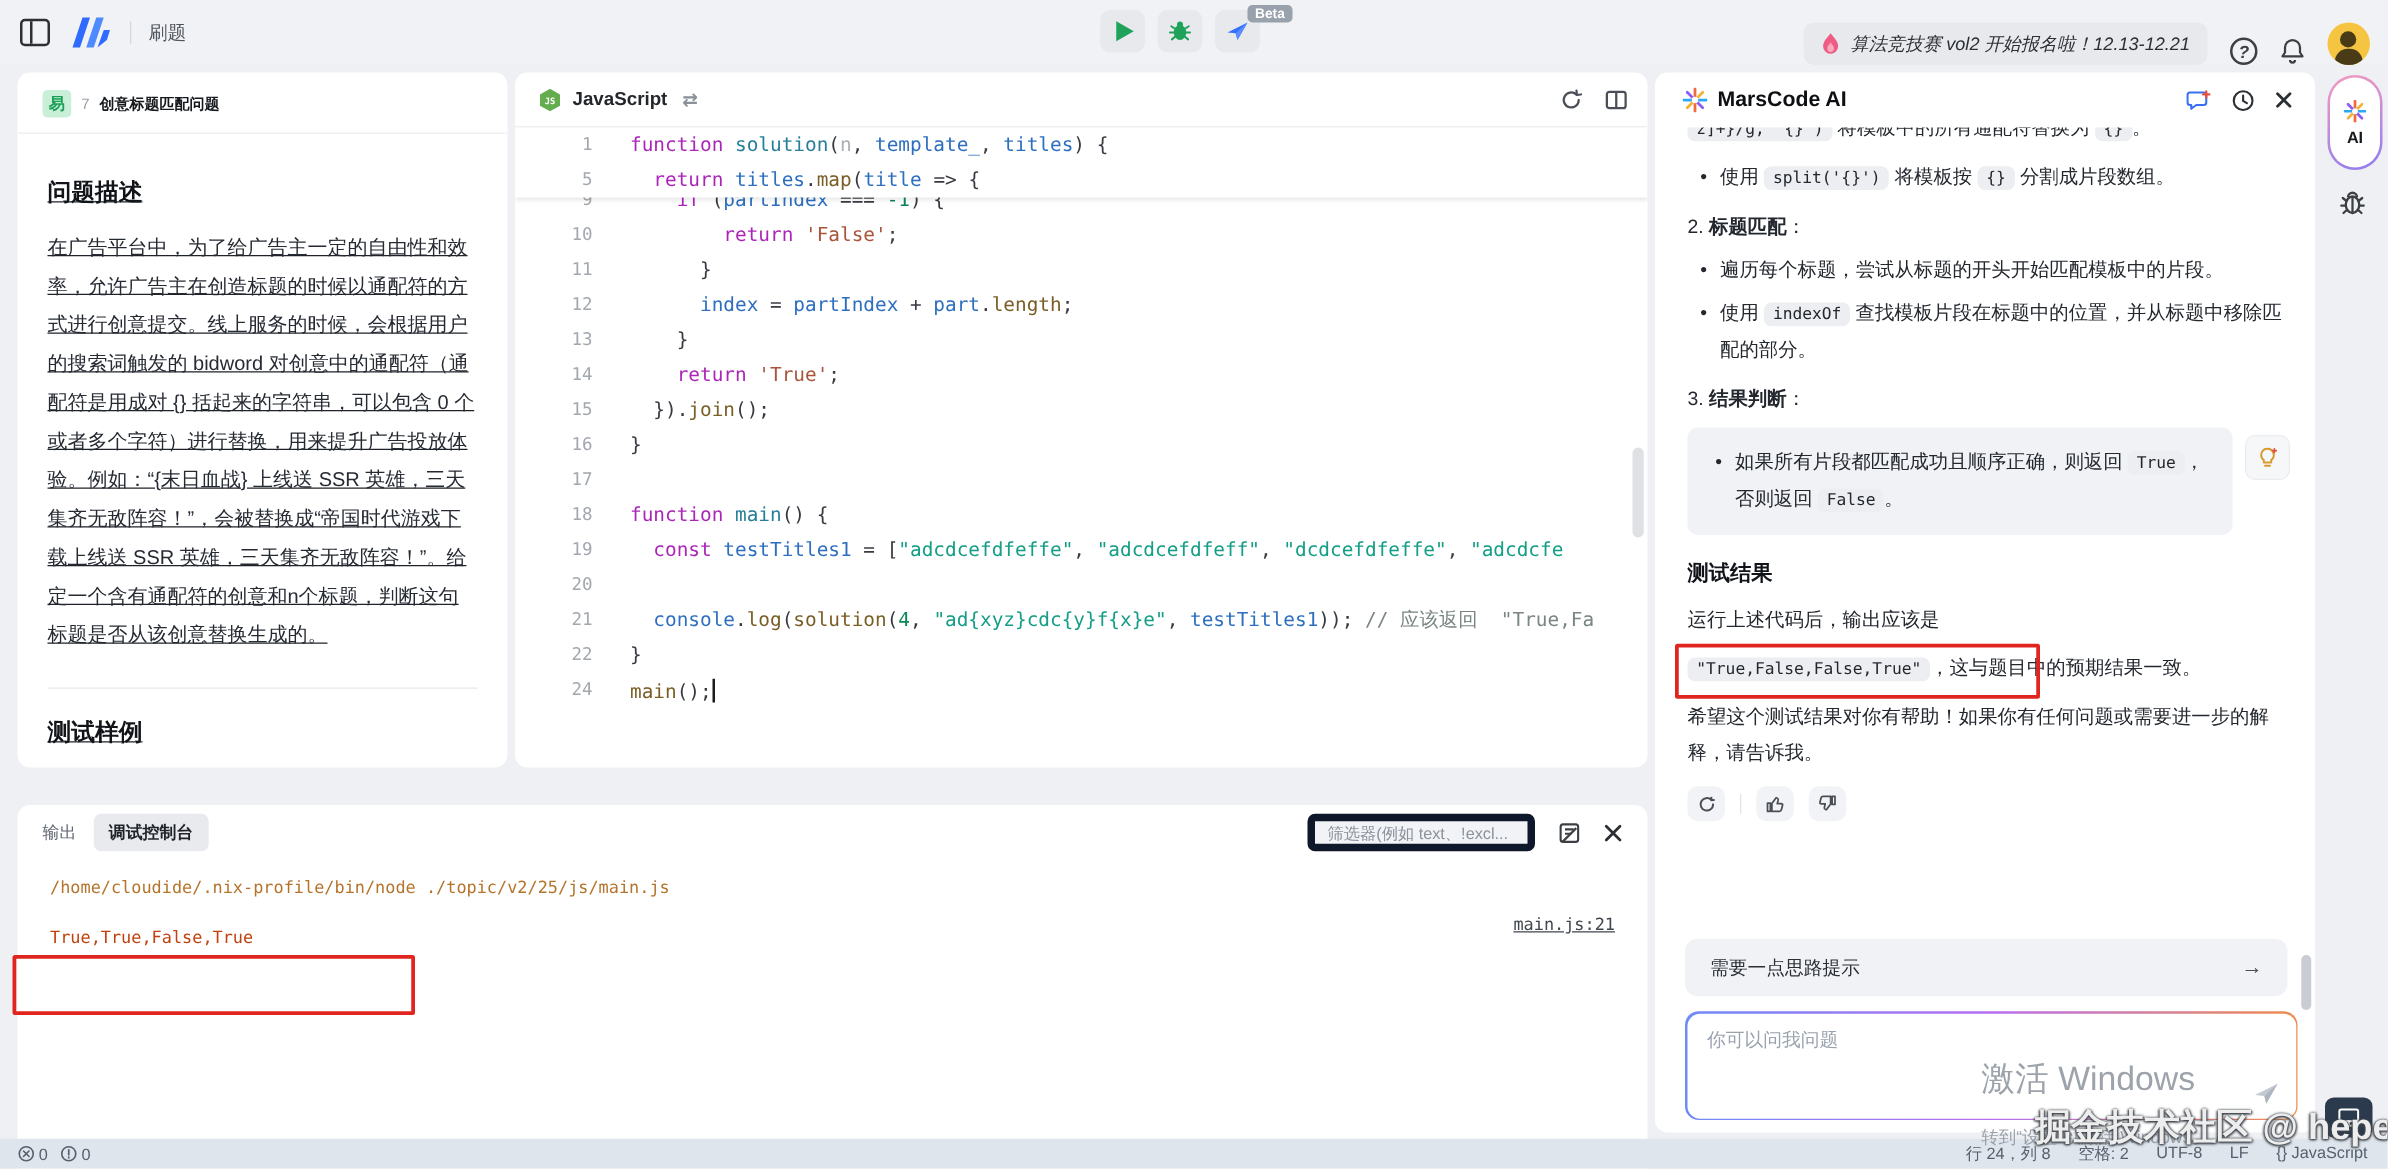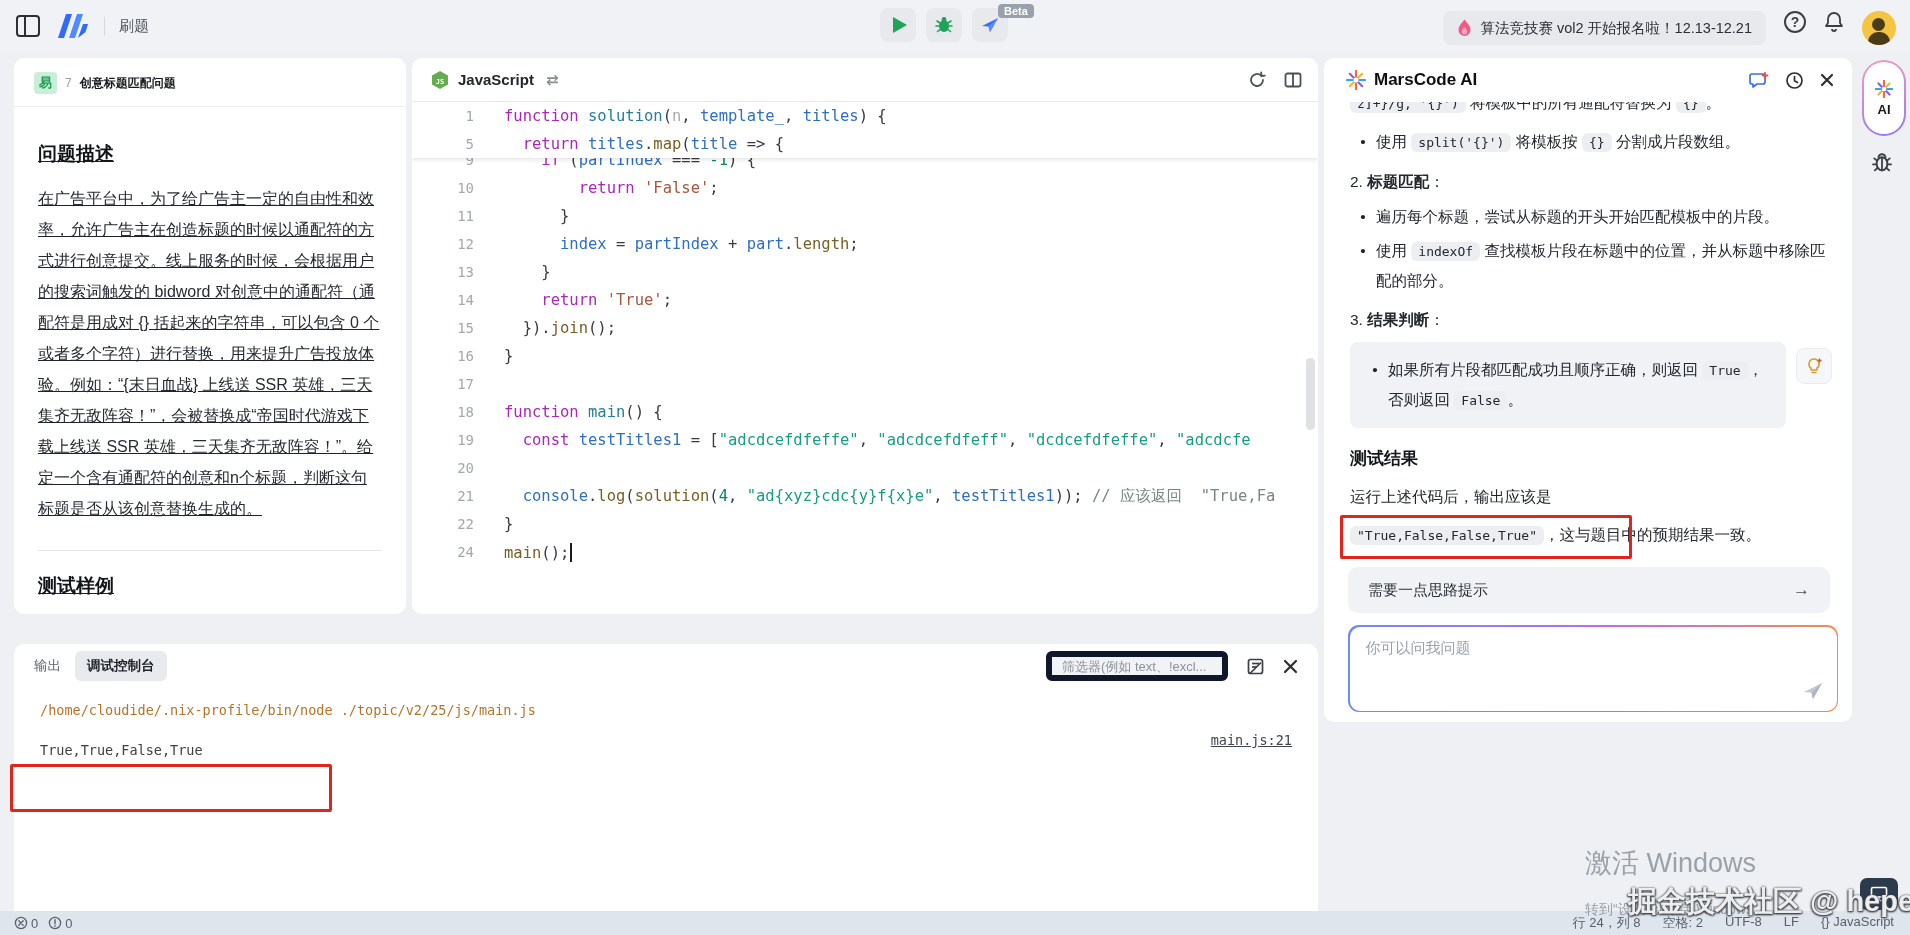--- a/index.html
+++ b/index.html
@@ -11,21 +11,21 @@
   .tb-left { display:flex; align-items:center; gap:14px; padding-left:16px; }
   .layout-toggle { width:24px; height:22px; border:2px solid #2c3035; border-radius:4px; position:relative; cursor:pointer; }
   .layout-toggle::before { content:""; position:absolute; left:6px; top:0; bottom:0; width:2px; background:#2c3035; }
   .logo { width:36px; height:26px; }
   .tb-divider { width:1px; height:18px; background:#d4d7dc; }
   .app-label { font-size:15px; color:#4e545b; }
   .tb-center { position:absolute; left:880px; top:8px; display:flex; gap:10px; align-items:flex-start; }
   .tb-btn { width:36px; height:34px; background:#e7e9ed; border-radius:8px; display:flex; align-items:center; justify-content:center; cursor:pointer; position:relative; }
   .beta-badge { position:absolute; left:26px; top:-4px; background:#98a1ac; color:#fff; font-size:11px; padding:1px 6px; border-radius:4px; font-weight:bold; }
   .play-tri { width:0; height:0; border-left:14px solid #1fa35b; border-top:8px solid transparent; border-bottom:8px solid transparent; margin-left:3px; }
-  .tb-right { position:absolute; right:14px; top:11px; height:52px; display:flex; align-items:flex-start; gap:18px; }
+  .tb-right { position:absolute; right:14px; top:0; height:52px; display:flex; align-items:flex-end; gap:18px;font-style:italic; }
   .announce { background:#e7e9ed; border-radius:8px; height:34px; display:flex; align-items:center; gap:8px; padding:0 14px; font-size:14.5px; color:#2b2f35; cursor:pointer; }
   .help-circle { width:22px; height:22px; border:2px solid #3c4044; border-radius:50%; font-size:14px; font-weight:bold; color:#3c4044; display:flex; align-items:center; justify-content:center; }
   .avatar { width:34px; height:34px; border-radius:50%; background:#f5c542; position:relative; overflow:hidden; cursor:pointer; }
   .avatar::before { content:""; position:absolute; left:10px; top:7px; width:13px; height:13px; border-radius:50%; background:#4a3b17; }
   .avatar::after { content:""; position:absolute; left:6px; top:21px; width:22px; height:14px; border-radius:10px 10px 0 0; background:#4a3b17; }
 
   
   .card { position:absolute; background:#fff; border-radius:10px; }
 
   
@@ -60,28 +60,28 @@
   
   #console { left:14px; top:644px; width:1304px; height:342px; overflow:visible; }
   .con-head { height:44px; display:flex; align-items:center; padding:0 20px; position:relative; }
   .con-tab { font-size:13.5px; color:#5f6670; margin-right:14px; cursor:pointer; }
   .con-tab.active { background:#e8eaee; border-radius:6px; padding:6px 12px; font-weight:bold; color:#1f2329; margin-right:0; }
   .con-controls { position:absolute; right:20px; top:7px; display:flex; align-items:center; gap:18px; }
   .filter-input { width:182px; height:30px; background:#f2f3f6; border:6px solid #0f172a; border-radius:6px; font-size:13px; padding:0 10px; color:#2a2f36; }
   .filter-input::placeholder { color:#8b929c; }
   .con-body { padding:12px 26px 0; position:relative; }
   .con-line { font-family:"DejaVu Sans Mono",monospace; font-size:13.5px; line-height:20px; margin-bottom:20px; }
-  .con-path { color:#b5742b; } .con-val { color:#404040; }
+  .con-path { color:#b5742b; } .con-val { color:#c2410c; }
   .annotation-box { position:absolute; border:3px solid #e0251f; border-radius:2px; z-index:6; pointer-events:none; }
   #console-redbox { left:-4px; top:76px; width:322px; height:48px; }
   .con-link { position:absolute; right:26px; top:88px; font-family:"DejaVu Sans Mono",monospace; font-size:13.5px; color:#40464e; text-decoration:underline; cursor:pointer; }
   .con-chevron { position:absolute; left:8px; bottom:6px; font-size:20px; color:#4a4f57; cursor:pointer; line-height:14px; }
 
   
-  #ai { left:1324px; top:58px; width:528px; height:664px; display:flex; flex-direction:column; overflow:hidden; }
+  #ai { left:1324px; top:58px; width:528px; height:848px; display:flex; flex-direction:column; overflow:hidden; }
   .ai-head { height:44px; flex:none; display:flex; align-items:center; padding:0 22px; position:relative; }
   .ai-title { font-size:17px; font-weight:bold; color:#0d0f12; margin-left:8px; }
   .ai-head-icons { position:absolute; right:18px; display:flex; gap:16px; align-items:center; }
   .ai-chat { flex:1 1 auto; overflow:hidden; padding:0 26px; font-size:15.5px; line-height:29px; color:#23272e; }
   .chip { font-family:"DejaVu Sans Mono",monospace; font-size:13px; background:#eceef1; border-radius:6px; padding:2px 7px; white-space:nowrap; }
   .ai-p { margin:9px 0; position:relative; }
   .ai-p.clip { margin-top:-14px; }
   .ai-li { display:flex; margin:5px 0; position:relative; }
   .ai-li .bullet { width:26px; flex:none; text-align:center; }
   .ai-ol { margin:10px 0 6px; }

